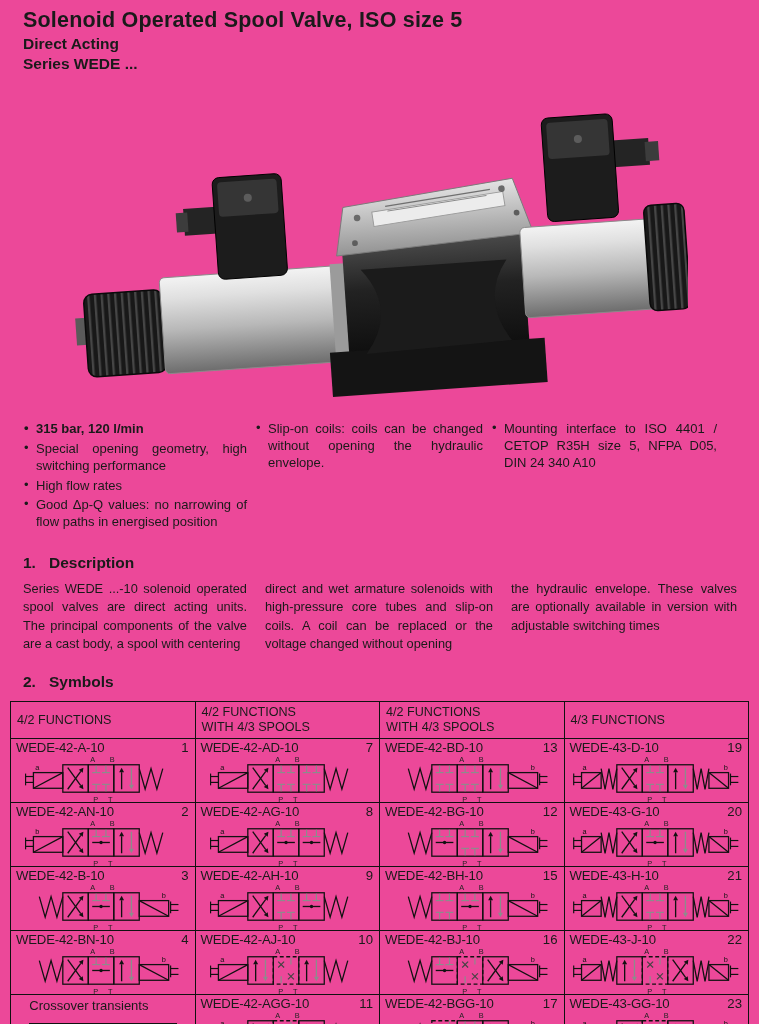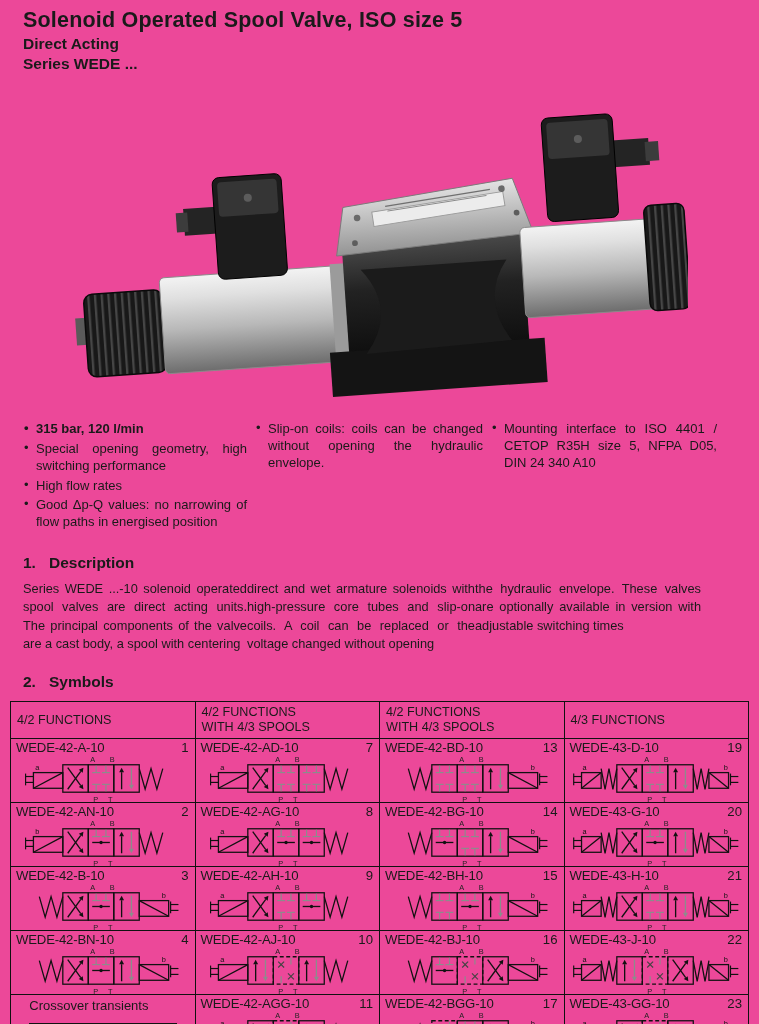--- a/index.html
+++ b/index.html
@@ -23,21 +23,21 @@
                  text-align:justify; line-height:1.3; }
   .features li::before { content:"\2022"; position:absolute; left:1px; top:-1px; }
   .features .fcol-1 li:first-child { font-weight:bold; }
   .features .fcol-2 li, .features .fcol-3 li { text-align:justify; }
 
   
   .sect-head { margin:20px 23px 0 23px; font-size:15.5px; font-weight:bold; }
   .sect-head .num { display:inline-block; width:26px; }
 
   
-  .desc-cols { display:grid; grid-template-columns:224px 228px 226px; column-gap:0;
+  .desc-cols { display:grid; grid-template-columns:224px 228px 226px; column-gap:18px;
                margin:8px 22px 0 23px; font-size:12.8px; }
   .desc-cols p { text-align:justify; line-height:1.42; }
 
   
   .symtable { border-collapse:collapse; table-layout:fixed; margin:10px 0 0 10px;
               width:739px; }
   .symtable th, .symtable td { border:1.6px solid #111; }
   .symtable th { font-weight:normal; font-size:12.6px; text-align:left;
                  vertical-align:middle; padding:2px 6px; height:37px; line-height:1.15; }
   .symtable td { height:63px; vertical-align:top; padding:1px 4px 0 5px; }
@@ -426,21 +426,21 @@
                 <text x="72" y="9.5" font-size="7.5" fill="#222" font-family="Liberation Sans, sans-serif">A</text>
                 <text x="92" y="9.5" font-size="7.5" fill="#222" font-family="Liberation Sans, sans-serif">B</text>
                 <text x="75" y="49.5" font-size="7.5" fill="#222" font-family="Liberation Sans, sans-serif">P</text>
                 <text x="90" y="49.5" font-size="7.5" fill="#222" font-family="Liberation Sans, sans-serif">T</text>
               </svg>
             </div>
           </td>
           <td>
             <div class="cell-head">
               <span class="cell-name">WEDE-42-BG-10</span>
-              <span class="cell-num">14</span>
+              <span class="cell-num">12</span>
             </div>
             <div class="cell-sym">
               <svg width="168" height="49" viewBox="0 0 170 50">
                 <polyline points="20,16 26.0,37 32.0,16 38.0,37 44.0,16" stroke="#111" stroke-width="1.3" fill="none"></polyline>
                 <rect x="122" y="20" width="30" height="16" stroke="#111" stroke-width="1.3" fill="none"></rect>
                 <line x1="122" y1="20" x2="152" y2="36" stroke="#111" stroke-width="1.3" fill="none"></line>
                 <line x1="154" y1="24" x2="162" y2="24" stroke="#111" stroke-width="1.2"></line>
                 <line x1="154" y1="30" x2="162" y2="30" stroke="#111" stroke-width="1.2"></line>
                 <line x1="154" y1="21" x2="154" y2="33" stroke="#111" stroke-width="1.2"></line>
                 <text x="145" y="17.5" font-size="7.5" fill="#111" font-family="Liberation Sans, sans-serif">b</text>

